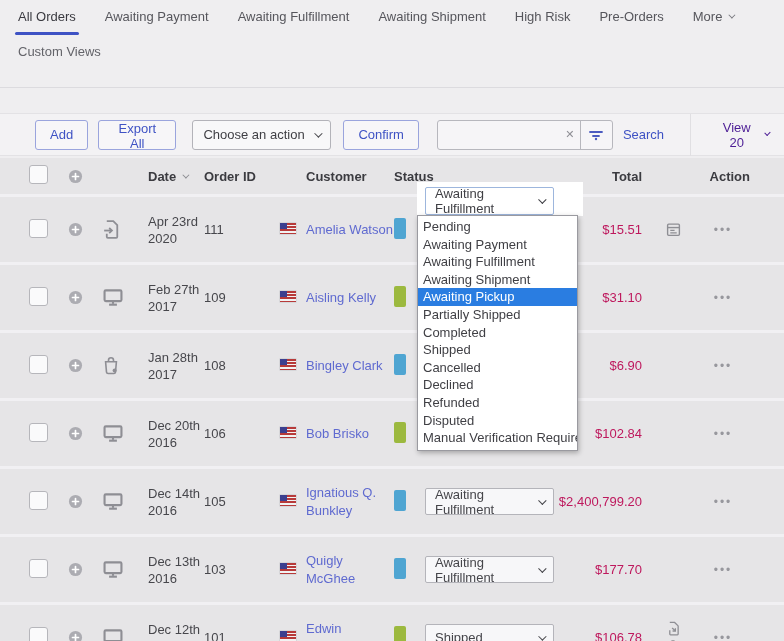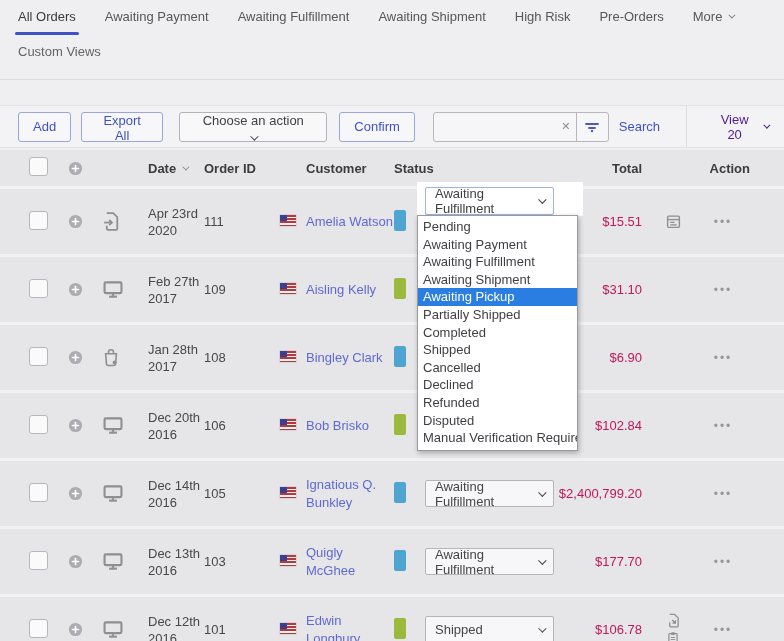--- a/index.html
+++ b/index.html
@@ -5,31 +5,31 @@
   * { margin:0; padding:0; box-sizing:border-box; }
   html,body { width:784px; height:641px; }
   body { font-family:"Liberation Sans", sans-serif; background:#efeef0; color:#46464b; }
   .page { position:relative; width:784px; height:641px; overflow:hidden; }
 
   
   .tabs { display:flex; gap:29px; padding:9px 0 0 18px; align-items:flex-start; }
   .tab { font-size:13px; color:#56565c; padding-bottom:11px; position:relative; cursor:pointer; white-space:nowrap; display:flex; align-items:center; gap:6px;}
   .tab.active { color:#3a3a40; }
   .tab.active::after { content:""; position:absolute; left:-3px; right:-3px; bottom:0; height:3px; background:#3e52c4; border-radius:2px; }
-  .custom-views { font-size:13px; color:#636369; margin:9px 0 8px 18px; display:inline-block; }
+  .custom-views { font-size:13px; color:#636369; margin:9px 0 16px 18px; display:inline-block; }
   .top-divider { border-bottom:1px solid #dcdbdf; margin-top:12px; }
 
   
   .toolbar { margin-top:25px; height:43px; background:#f3f2f4; border-top:1px solid #e3e2e5; border-bottom:1px solid #e3e2e5;
              display:flex; align-items:center; padding:0 16px 0 18px; }
   .btn { height:30px; padding:0 14px; background:#f7f6f8; border:1px solid #9aa4dd; border-radius:3px;
-         color:#3e52c4; font-size:13px; font-family:inherit; cursor:pointer; }
+         color:#3e52c4; font-size:13px; font-family:inherit; cursor:pointer;margin-left:17px; }
   .btn + .btn { margin-left:10px; }
   .tb-select { height:30px; width:155px; margin-left:16px; background:#f8f8f9; border:1px solid #b3b3b9; border-radius:3px;
-               display:flex; align-items:center; justify-content:space-between; padding:0 10px; font-size:13px; color:#3f3f44; cursor:pointer;flex-direction:column;}
+               display:flex; align-items:center; justify-content:space-between; padding:0 10px; font-size:13px; color:#3f3f44; cursor:pointer;}
   .confirm { margin-left:12px; }
   .filter-group { display:flex; margin-left:18px; border:1px solid #b7b7bd; border-radius:3px; background:#f6f5f7; height:30px; }
   .filter-input { width:122px; border:none; background:transparent; padding:0 4px 0 10px; font-size:12.5px; color:#4a4a4f; font-family:inherit; outline:none;margin-top:36px; }
   .filter-input::placeholder { color:#9b9ba1; }
   .filter-clear { width:20px; display:flex; align-items:center; justify-content:center; color:#8f8f95; font-size:11px; cursor:pointer; }
   .filter-iconbox { width:32px; border-left:1px solid #b7b7bd; display:flex; align-items:center; justify-content:center; cursor:pointer; }
   .search-btn { margin-left:10px; background:none; border:none; color:#3e52c4; font-size:13px; font-family:Liberation Sans, sans-serif; cursor:pointer; }
   .vdiv { width:1px; height:42px; background:#e0dfe2; margin-left:26px; }
   .view-btn { margin-left:26px; background:none; border:none; color:#4c1d95; font-size:13px; font-family:inherit; cursor:pointer;
               display:flex; align-items:center; gap:7px; }

